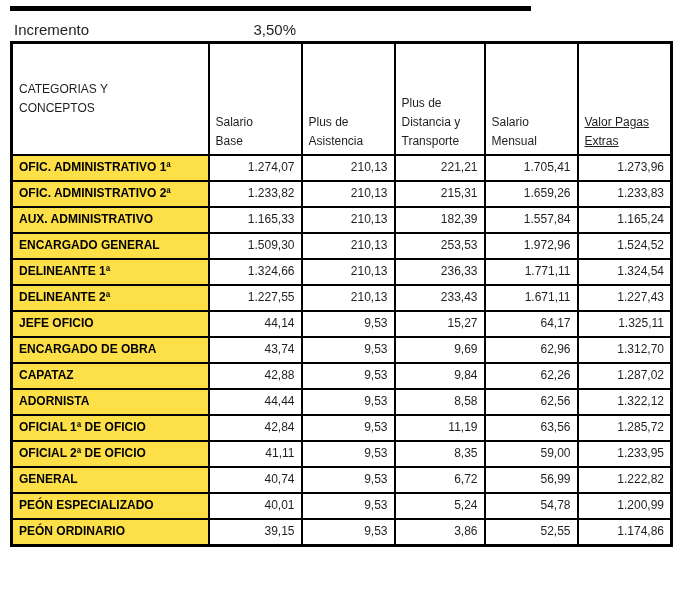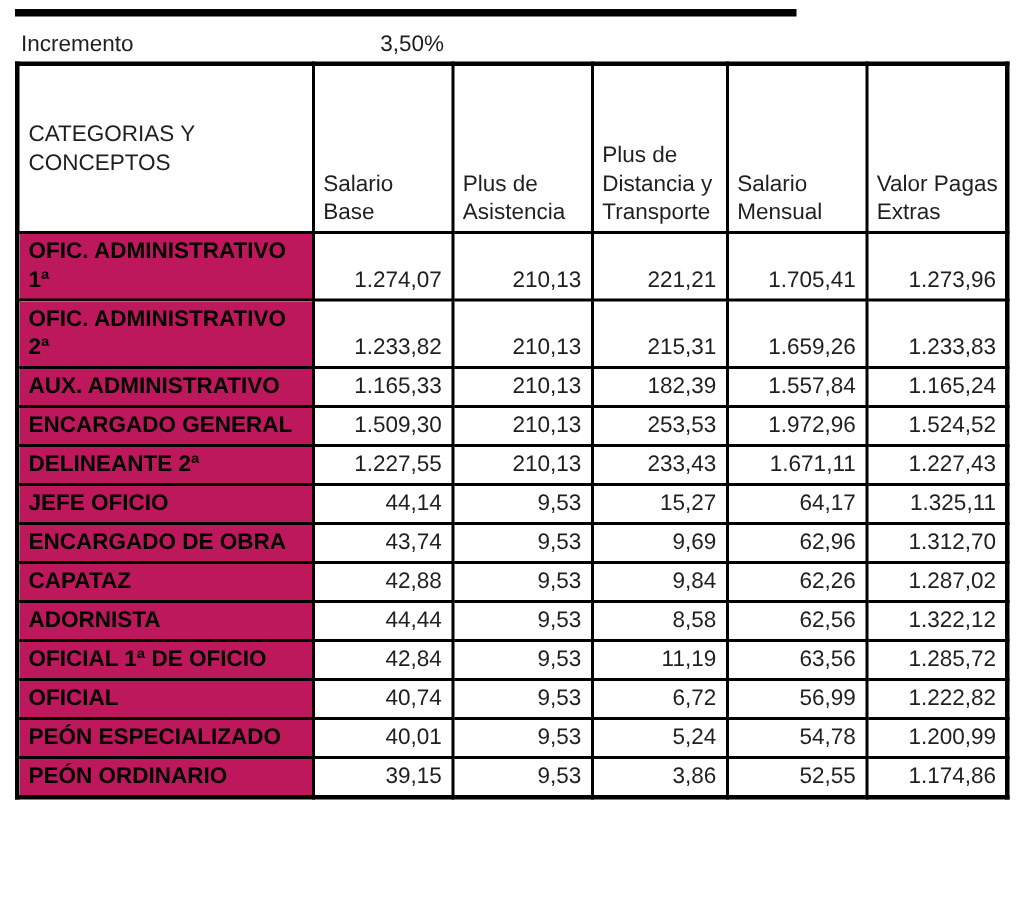--- a/index.html
+++ b/index.html
@@ -41,21 +41,21 @@
     width: 44px;
     text-align: right;
   }
   table.salary {
     position: absolute;
     left: 10px;
     top: 41px;
     border-collapse: collapse;
     table-layout: fixed;
     border: 3px solid #000000;
-    font-size: 15px;
+    font-size: 12px;
   }
   table.salary th, table.salary td {
     border: 2px solid #000000;
     overflow: hidden;
   }
   col.c-cat { width: 197px; }
   col.c-n1  { width: 93px; }
   col.c-n2  { width: 93px; }
   col.c-n3  { width: 90px; }
   col.c-n4  { width: 93px; }
@@ -72,25 +72,25 @@
   }
   thead th.cat {
     vertical-align: middle;
   }
   thead th .hdr { display: block; }
   thead th:nth-child(1) .hdr { max-width: 135px; }
   thead th:nth-child(2) .hdr { max-width: 60px; }
   thead th:nth-child(3) .hdr { max-width: 80px; }
   thead th:nth-child(4) .hdr { max-width: 86px; margin-top: 48px; }
   thead th:nth-child(5) .hdr { max-width: 62px; }
-  thead th:nth-child(6) .hdr { max-width: 86px; }
+  thead th:nth-child(6) .hdr { max-width: 86px; text-decoration: underline; }
 
   tbody tr { height: 25px; }
   td.cat {
-    background: #be185d;
+    background: #fde047;
     font-weight: bold;
     color: #000000;
     padding: 2px 2px 3px 6px;
     vertical-align: middle;
     line-height: 19px;
   }
   td.num {
     text-align: right;
     vertical-align: bottom;
     padding: 2px 6px 3px 2px;
@@ -168,20 +168,28 @@
         </tr>
         <tr>
           <td class="cat">ENCARGADO GENERAL</td>
           <td class="num">1.509,30</td>
           <td class="num">210,13</td>
           <td class="num">253,53</td>
           <td class="num">1.972,96</td>
           <td class="num">1.524,52</td>
         </tr>
         <tr>
+          <td class="cat">DELINEANTE 1ª</td>
+          <td class="num">1.324,66</td>
+          <td class="num">210,13</td>
+          <td class="num">236,33</td>
+          <td class="num">1.771,11</td>
+          <td class="num">1.324,54</td>
+        </tr>
+        <tr>
           <td class="cat">DELINEANTE 2ª</td>
           <td class="num">1.227,55</td>
           <td class="num">210,13</td>
           <td class="num">233,43</td>
           <td class="num">1.671,11</td>
           <td class="num">1.227,43</td>
         </tr>
         <tr>
           <td class="cat">JEFE OFICIO</td>
           <td class="num">44,14</td>
@@ -216,21 +224,29 @@
         </tr>
         <tr>
           <td class="cat">OFICIAL 1ª DE OFICIO</td>
           <td class="num">42,84</td>
           <td class="num">9,53</td>
           <td class="num">11,19</td>
           <td class="num">63,56</td>
           <td class="num">1.285,72</td>
         </tr>
         <tr>
-          <td class="cat">OFICIAL</td>
+          <td class="cat">OFICIAL 2ª DE OFICIO</td>
+          <td class="num">41,11</td>
+          <td class="num">9,53</td>
+          <td class="num">8,35</td>
+          <td class="num">59,00</td>
+          <td class="num">1.233,95</td>
+        </tr>
+        <tr>
+          <td class="cat">GENERAL</td>
           <td class="num">40,74</td>
           <td class="num">9,53</td>
           <td class="num">6,72</td>
           <td class="num">56,99</td>
           <td class="num">1.222,82</td>
         </tr>
         <tr>
           <td class="cat">PEÓN ESPECIALIZADO</td>
           <td class="num">40,01</td>
           <td class="num">9,53</td>

